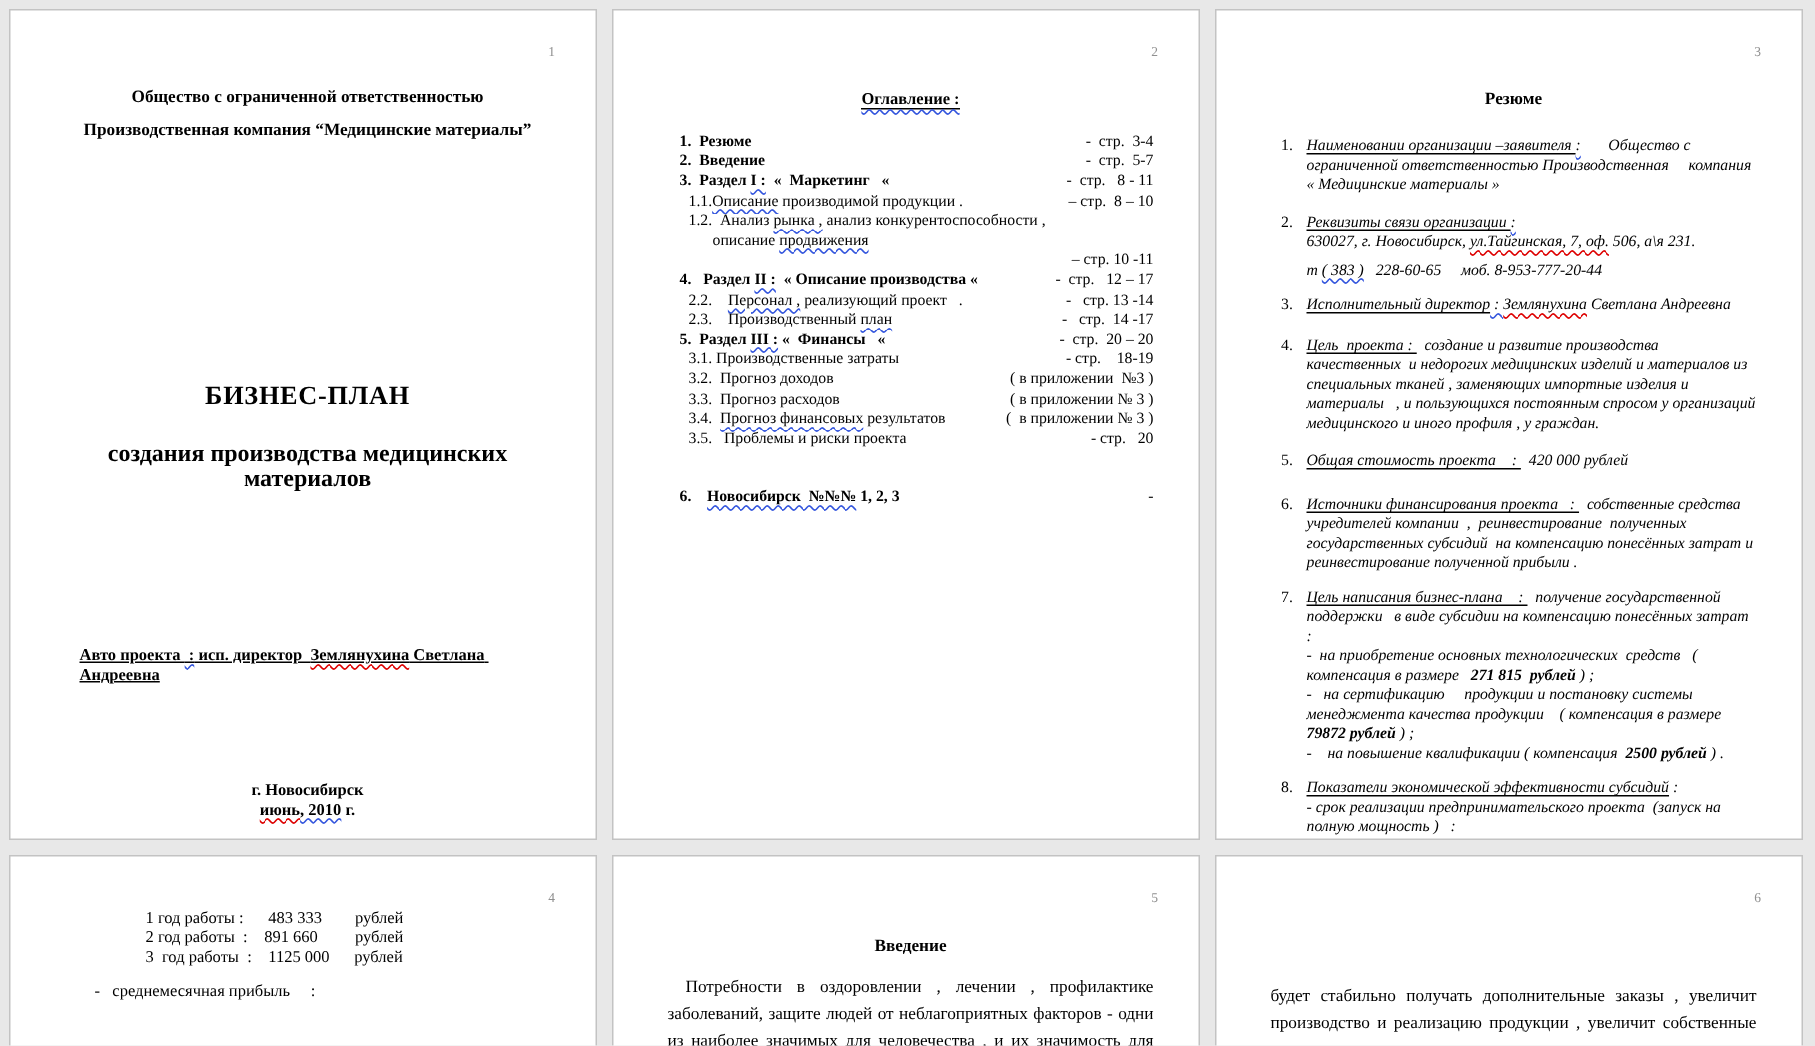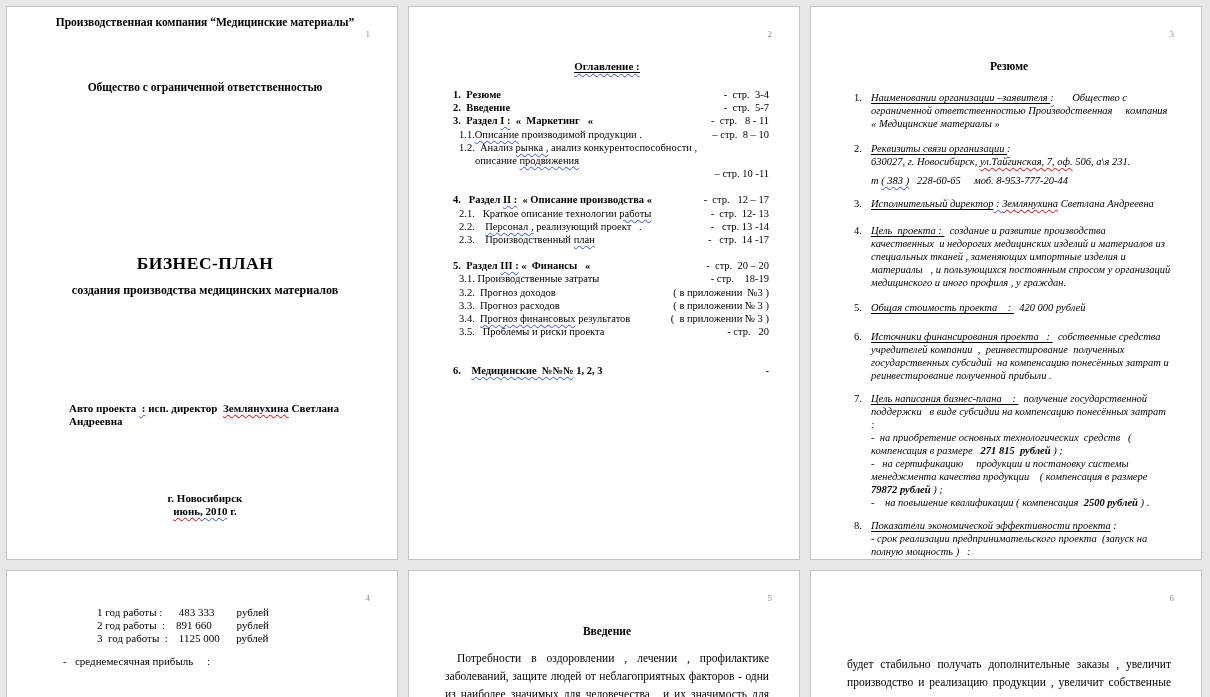--- a/index.html
+++ b/index.html
@@ -34,32 +34,32 @@
   .u { text-decoration:underline; text-decoration-thickness:1px; text-underline-offset:2px; }
   .sqb { text-decoration:underline wavy #3355dd; text-decoration-thickness:1px; text-underline-offset:2px; }
   .sqr { text-decoration:underline wavy #dd0000; text-decoration-thickness:1px; text-underline-offset:2px; }
   .u-sqb { border-bottom:1px solid #000; text-decoration:underline wavy #3355dd; text-decoration-thickness:1px; text-underline-offset:3px; }
   .link { color:#0000cc; text-decoration:underline; text-decoration-thickness:1px; cursor:pointer; }
 
   
   .p1-org1 { margin-top:52px; font-size:11.5px; line-height:13px; }
   .p1-org2 { margin-top:9px;  font-size:11.5px; line-height:13px; }
   .p1-title { margin-top:158px; font-size:17.5px; line-height:22px; letter-spacing:.5px; }
-  .p1-subtitle { margin-top:8px; font-size:12px; line-height:17px; }
-  .p1-author { margin-top:103px; margin-left:26px; font-size:11px; line-height:13px; }
+  .p1-subtitle { margin-top:20px; font-size:16px; line-height:17px; }
+  .p1-author { margin-top:103px; margin-left:10px; font-size:11px; line-height:13px;text-decoration:underline; }
   .p1-city { margin-top:64px; font-size:11px; line-height:13px; }
   .p1-date { font-size:11px; line-height:13.5px; }
 
   
   .p2-heading { margin-top:52px; font-size:11px; line-height:14px; }
   .toc { margin-top:15px; font-size:10.5px; line-height:13.2px; }
   .trow { display:flex; margin-left:8px; }
   .trow.ind1 { margin-left:14px; }
   .trow.ind2 { margin-left:30px;flex-direction:column; }
-  .trow.gap  { margin-top:13px; }
+  .trow.gap  { }
   .trow.gap2 { margin-top:26px; }
   .tl { white-space:pre; }
   .tr { margin-left:auto; white-space:pre; text-align:left; }
 
   
   .p3-heading { margin-top:52px; margin-bottom:18px; font-size:11.5px; line-height:14px; }
   .ritem { display:flex; margin-left:7px; font-size:10.5px; line-height:13px; }
   .rnum { width:17px; flex:0 0 17px; }
   .rbody { flex:1;font-style:italic; }
   .rline { white-space:pre-wrap; }
@@ -80,22 +80,22 @@
   .p6 .para1 { margin-top:84px; }
   .p6 .para2 { margin-top:7px; }
 </style>
 </head>
 <body>
 
 <div class="canvas">
 
   <section class="page">
     <span class="pagenum">1</span>
+    <div class="center b p1-org1">Общество с ограниченной ответственностью</div>
     <div class="center b p1-org2">Производственная компания “Медицинские материалы”</div>
-    <div class="center b p1-org1">Общество с ограниченной ответственностью</div>
     <div class="center b p1-title">БИЗНЕС-ПЛАН</div>
     <div class="center b p1-subtitle">создания производства медицинских материалов</div>
     <div class="b p1-author seg"><span>Авто проекта </span><span class="sqb"> :</span><span> исп. директор  </span><span class="sqr">Землянухина</span><span> Светлана Андреевна</span></div>
     <div class="center b p1-city">г.  Новосибирск</div>
     <div class="center b p1-date seg"><span class="sqr">июнь</span><span class="sqb">, 2010</span><span> г.</span></div>
   </section>
 
   <section class="page">
     <span class="pagenum">2</span>
     <div class="center p2-heading seg"><span class="b u-sqb">Оглавление :</span></div>
@@ -122,24 +122,20 @@
       </div>
       <div class="trow ind2">
         <span class="tl seg"><span>описание </span><span class="sqb">продвижения</span></span>
         <span class="tr">– стр. 10 -11</span>
       </div>
       <div class="trow gap">
         <span class="tl seg"><span class="b">4.   Раздел </span><span class="b sqb">II :</span><span class="b">  « Описание производства «</span></span>
         <span class="tr">-  стр.   12 – 17</span>
       </div>
       <div class="trow ind1">
-        <span class="tl seg"><span>2.1.   Краткое описание технологии </span><span class="sqb">работы</span></span>
-        <span class="tr">-  стр.  12- 13</span>
-      </div>
-      <div class="trow ind1">
         <span class="tl seg"><span>2.2.    </span><span class="sqb">Персонал ,</span><span> реализующий проект   .</span></span>
         <span class="tr">-   стр. 13 -14</span>
       </div>
       <div class="trow ind1">
         <span class="tl seg"><span>2.3.    Производственный </span><span class="sqb">план</span></span>
         <span class="tr">-   стр.  14 -17</span>
       </div>
       <div class="trow gap">
         <span class="tl seg"><span class="b">5.  Раздел </span><span class="b sqb">III :</span><span class="b"> «  Финансы   «</span></span>
         <span class="tr">-  стр.  20 – 20</span>
@@ -158,21 +154,21 @@
       </div>
       <div class="trow ind1">
         <span class="tl seg"><span>3.4.  </span><span class="sqb">Прогноз финансовых</span><span> результатов</span></span>
         <span class="tr">(  в приложении № 3 )</span>
       </div>
       <div class="trow ind1">
         <span class="tl seg"><span>3.5.   Проблемы и риски проекта</span></span>
         <span class="tr">- стр.   20</span>
       </div>
       <div class="trow gap2">
-        <span class="tl seg"><span class="b">6.    </span><span class="b sqb">Медицинские  №№№</span><span class="b"> 1, 2, 3</span></span>
+        <span class="tl seg"><span class="b">6.    </span><span class="b sqb">Новосибирск  №№№</span><span class="b"> 1, 2, 3</span></span>
         <span class="tr">-</span>
       </div>
     </div>
   </section>
 
   <section class="page">
     <span class="pagenum">3</span>
     <div class="center b p3-heading">Резюме</div>
 
     <div class="ritem mb12">
@@ -225,21 +221,21 @@
         <div class="rline"><span class="u">Цель написания бизнес-плана    : </span><span>  получение государственной поддержки   в виде субсидии на компенсацию понесённых затрат  :</span></div>
         <div class="rline"><span>-  на приобретение основных технологических  средств   ( компенсация в размере   </span><span class="b">271 815  рублей</span><span> ) ;</span></div>
         <div class="rline"><span>-   на сертификацию     продукции и постановку системы менеджмента качества продукции    ( компенсация в размере  </span><span class="b">79872 рублей</span><span> ) ;</span></div>
         <div class="rline"><span>-    на повышение квалификации ( компенсация  </span><span class="b">2500 рублей</span><span> ) .</span></div>
       </div>
     </div>
 
     <div class="ritem">
       <span class="rnum">8.</span>
       <div class="rbody">
-        <div class="rline"><span class="u">Показатели экономической эффективности проекта</span><span> :</span></div>
+        <div class="rline"><span class="u">Показатели экономической эффективности субсидий</span><span> :</span></div>
         <div class="rline"><span>- срок реализации предпринимательского проекта  (запуск на полную мощность )   :</span></div>
 
       </div>
     </div>
   </section>
 
   <section class="page">
     <span class="pagenum">4</span>
     <div class="p4line first">1 год работы :      483 333        рублей</div>
     <div class="p4line">2 год работы  :    891 660         рублей</div>

